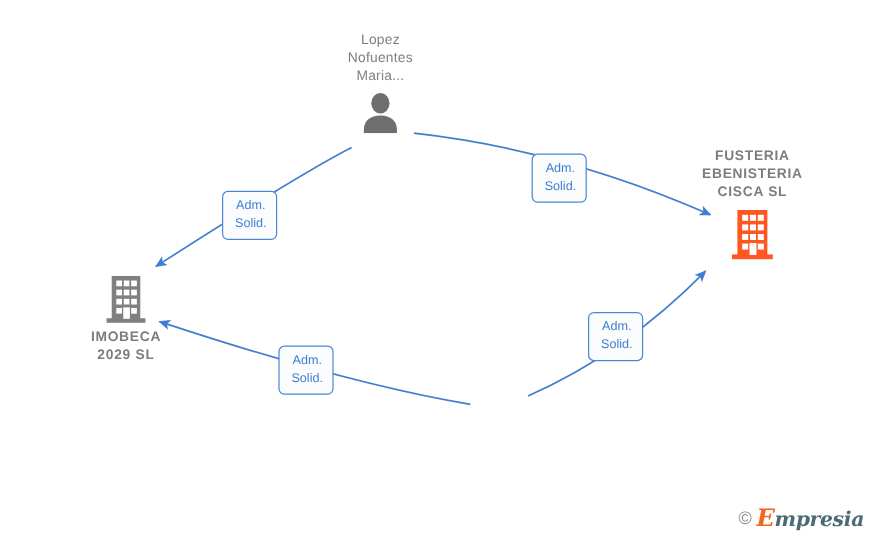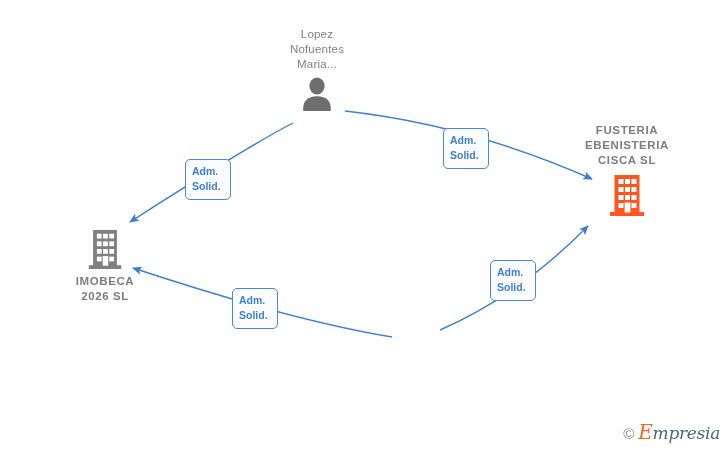--- a/index.html
+++ b/index.html
@@ -53,25 +53,24 @@
 
   .edge-label {
     position: absolute;
     box-sizing: border-box;
     background: #fbfcfe;
     border: 1px solid #4a86d4;
     border-radius: 5px;
     color: #3f7ed0;
     font-size: 10.5px;
     line-height: 15px;
-    text-align: left;
+    text-align: center;
     padding: 4px 4px 5px 6px;
     white-space: pre-line;
     width: 46px;
-    font-weight: bold;
   }
 
   #watermark {
     position: absolute;
     right: 8px;
     bottom: 8px;
     display: flex;
     align-items: center;
     gap: 4px;
   }
@@ -80,20 +79,21 @@
     font-size: 15px;
     line-height: 15px;
   }
   #watermark .brand {
     font-family: "DejaVu Serif", serif;
     font-style: italic;
     font-size: 17px;
     line-height: 17px;
     color: #4a6a75;
     letter-spacing: -0.3px;
+    font-weight: bold;
   }
   #watermark .brand .cap {
     color: #f26522;
     font-size: 20px;
   }
 </style>
 </head>
 <body>
 
 <div id="canvas">
@@ -171,21 +171,21 @@
           <rect x="12.5" y="22" width="5" height="5"></rect>
           <rect x="19" y="22" width="5" height="5"></rect>
           <rect x="25.5" y="22" width="5" height="5"></rect>
           <rect x="12.5" y="30" width="5" height="5"></rect>
           <rect x="25.5" y="30" width="5" height="5"></rect>
           <rect x="18.6" y="29.5" width="5.8" height="10"></rect>
         </g>
       </svg>
     </span>
     <div class="node-label company label-below">IMOBECA
-2026  SL</div>
+2029  SL</div>
   </div>
 
 
   <div class="edge-label" style="left:185px; top:159px;">Adm.
 Solid.</div>
 
   <div class="edge-label" style="left:443px; top:128px;">Adm.
 Solid.</div>
 
   <div class="edge-label" style="left:232px; top:288px;">Adm.

